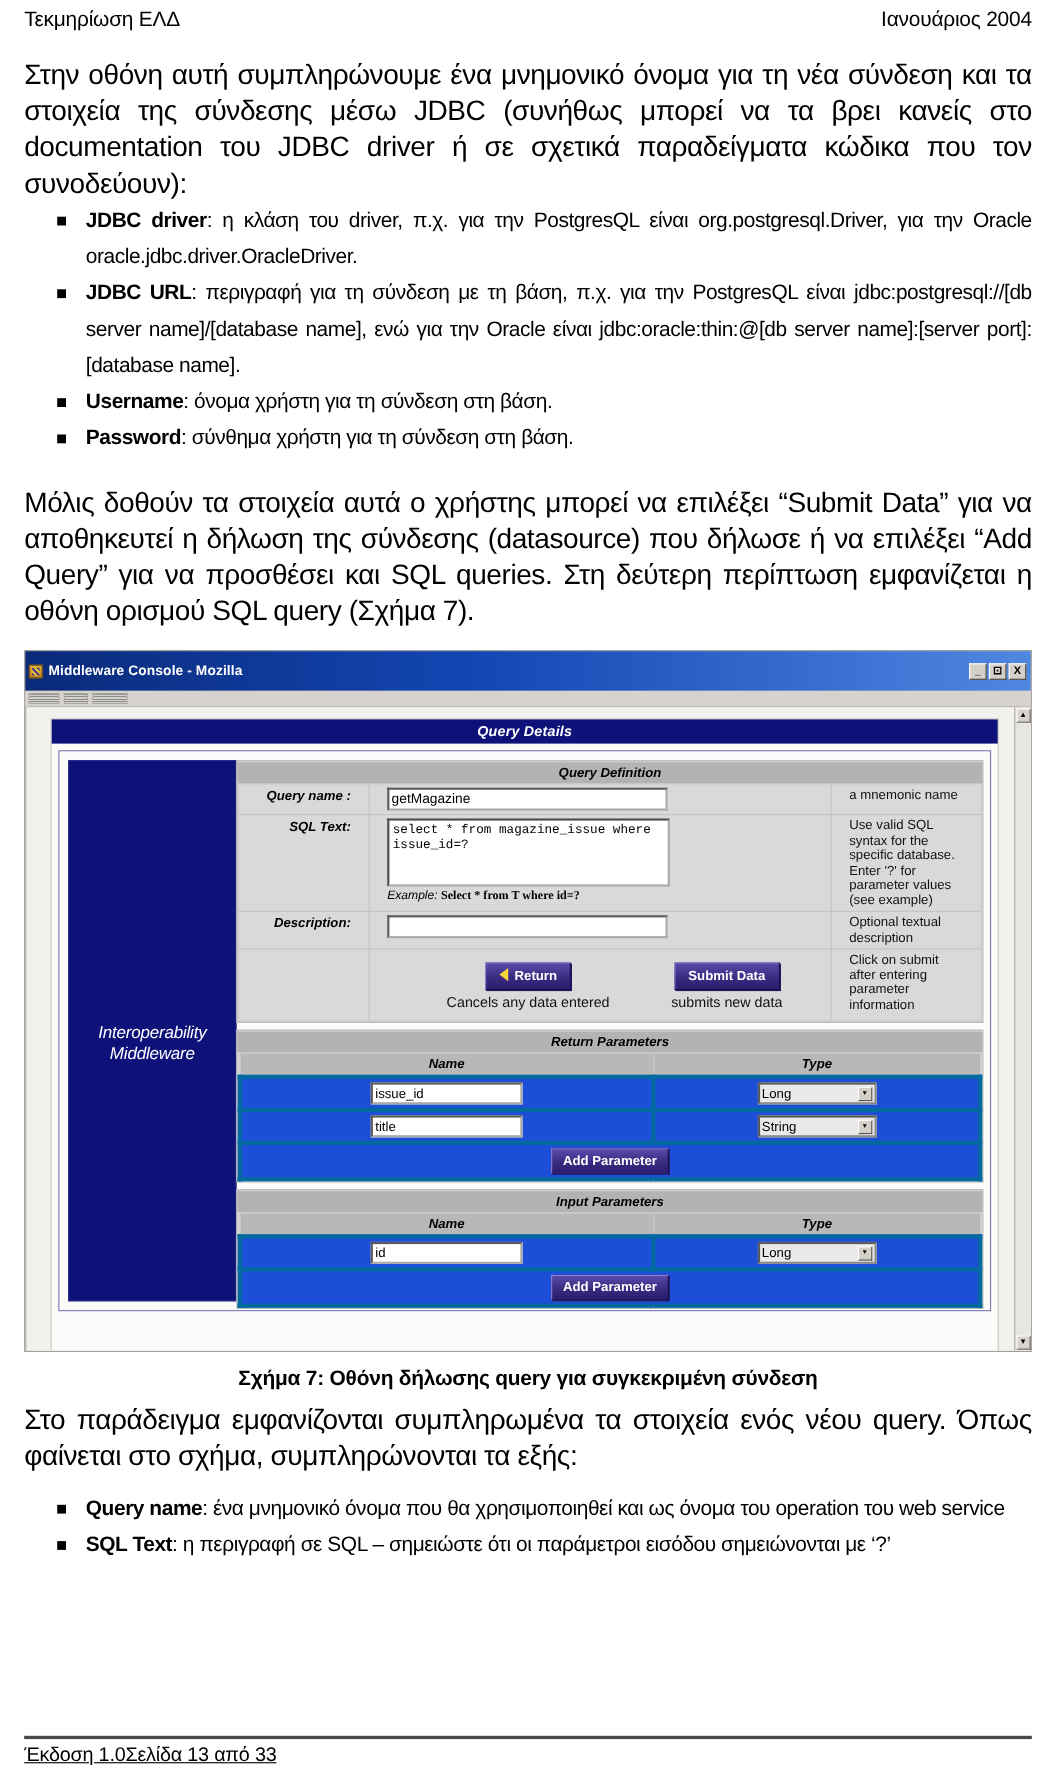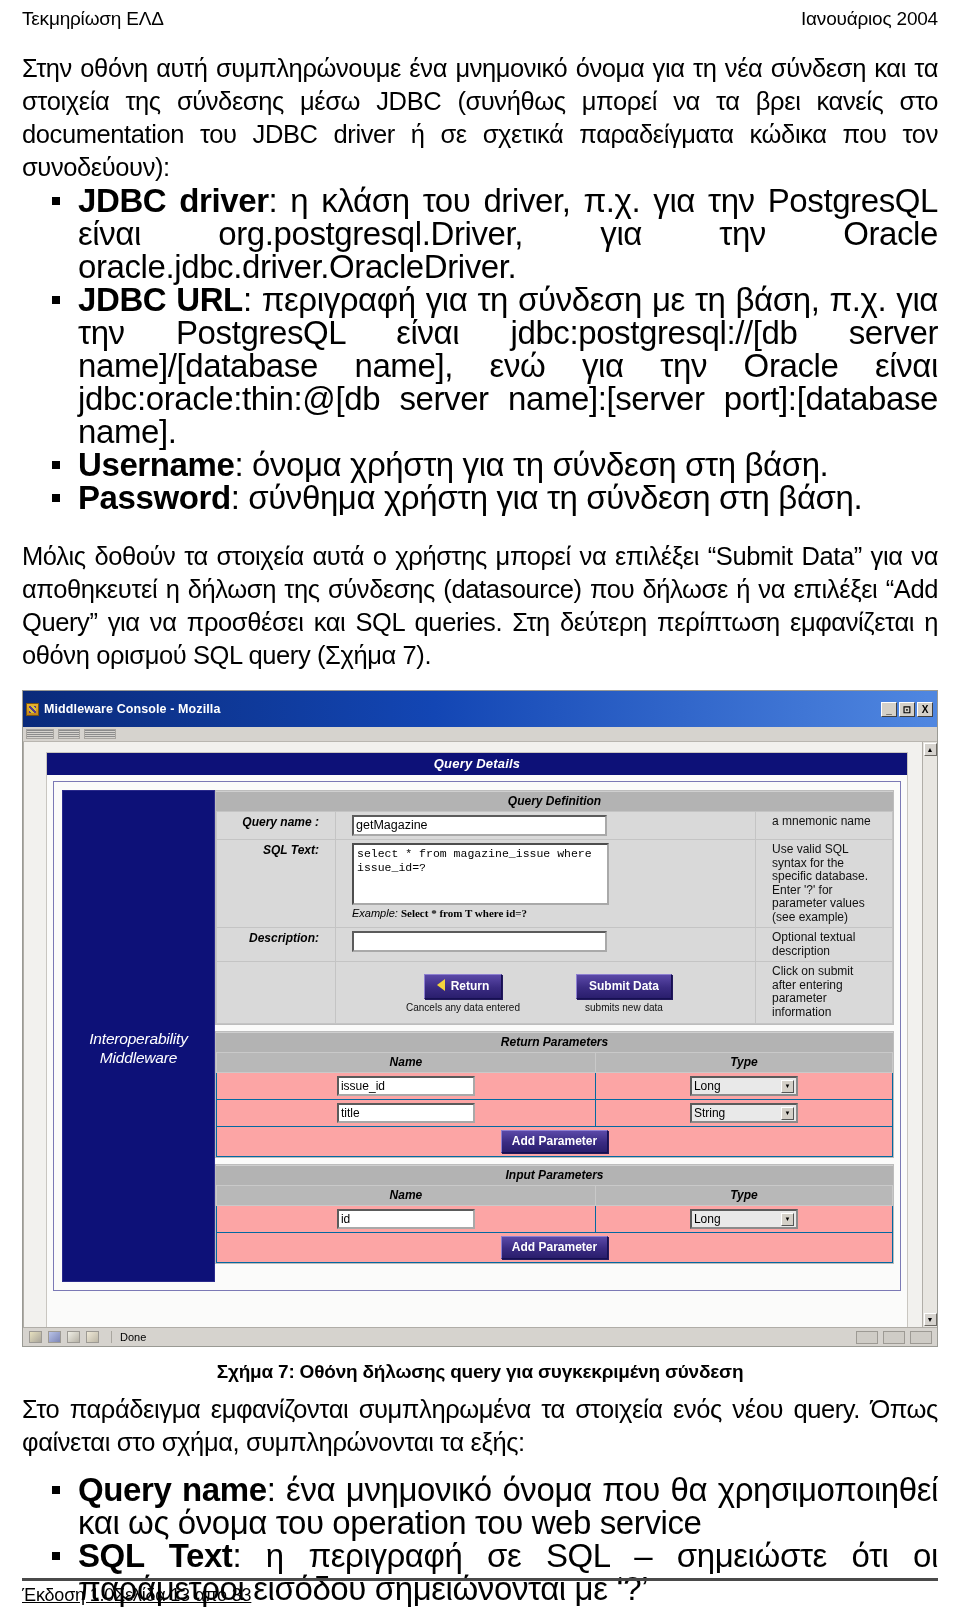--- a/index.html
+++ b/index.html
@@ -36,21 +36,21 @@
   }
   .para.first{margin-top:22px;}
 
   ul.bullets{
     list-style:none;
     margin:0;
     padding:0 0 0 56px;
   }
   ul.bullets li{
     position:relative;
-    font-size:33px;
+    font-size:19px;
     line-height:33px;
     text-align:justify;
     letter-spacing:-0.4px;
     padding-left:0;
     margin:0;
   }
   ul.bullets li .sq{
     position:absolute;
     left:-26px;top:13px;
     width:8px;height:8px;
@@ -294,37 +294,37 @@
     display:inline-flex;align-items:flex-start;gap:6px;
     box-shadow:1px 1px 0 #23195c;
   }
   .arrow-left{
     width:0;height:0;
     border-top:6px solid transparent;
     border-bottom:6px solid transparent;
     border-right:8px solid #f4d53c;
     display:inline-block;
   }
-  .btncap{font-size:10px;margin-top:3px;color:#111;}
+  .btncap{font-size:13px;margin-top:3px;color:#111;}
 
   table.params{
     border-collapse:collapse;width:100%;background:#d9d9d9;
   }
   table.params th{
     background:#b8b8b8;
     font-style:italic;font-weight:bold;font-size:12px;
     padding:2px 0 3px;
     border:1px solid #c9c9c9;
     text-align:center;
   }
   table.params td{
-    border:1px solid #0369a1;
+    border:4px solid #0369a1;
     padding:3px 0;
     text-align:center;
-    background:#fca5a5;
+    background:#1d4ed8;
   }
   .p-input{
     background:#fff;
     border:2px solid #5b5b5b;
     border-right-color:#a9a9a9;border-bottom-color:#a9a9a9;
     width:130px;height:16px;line-height:16px;
     font-size:12px;padding:0 2px;
     display:inline-block;text-align:left;
     box-sizing:content-box;
     color:#000;
@@ -579,34 +579,20 @@
           </div>
         </div>
       </div>
 
       <div class="vscroll">
         <span class="arrow">▲</span>
         <span class="arrow">▼</span>
       </div>
     </div>
 
-    <div class="statusbar">
-      <span class="sb-icons">
-        <span class="sb-ic i1"></span>
-        <span class="sb-ic i2"></span>
-        <span class="sb-ic i3"></span>
-        <span class="sb-ic i4"></span>
-      </span>
-      <span class="sb-text">Done</span>
-      <span class="sb-right">
-        <span class="sb-box"></span>
-        <span class="sb-box"></span>
-        <span class="sb-box"></span>
-      </span>
-    </div>
   </div>
 
   <div class="caption">Σχήμα 7: Οθόνη δήλωσης query για συγκεκριμένη σύνδεση</div>
 
   <p class="para">Στο παράδειγμα εμφανίζονται συμπληρωμένα τα στοιχεία ενός νέου query. Όπως φαίνεται στο σχήμα, συμπληρώνονται τα εξής:</p>
 
   <div class="gap-sm"></div>
 
   <ul class="bullets">
     <li><span class="sq"></span><b>Query name</b><span>: ένα μνημονικό όνομα που θα χρησιμοποιηθεί και ως όνομα του operation του web service</span></li>

